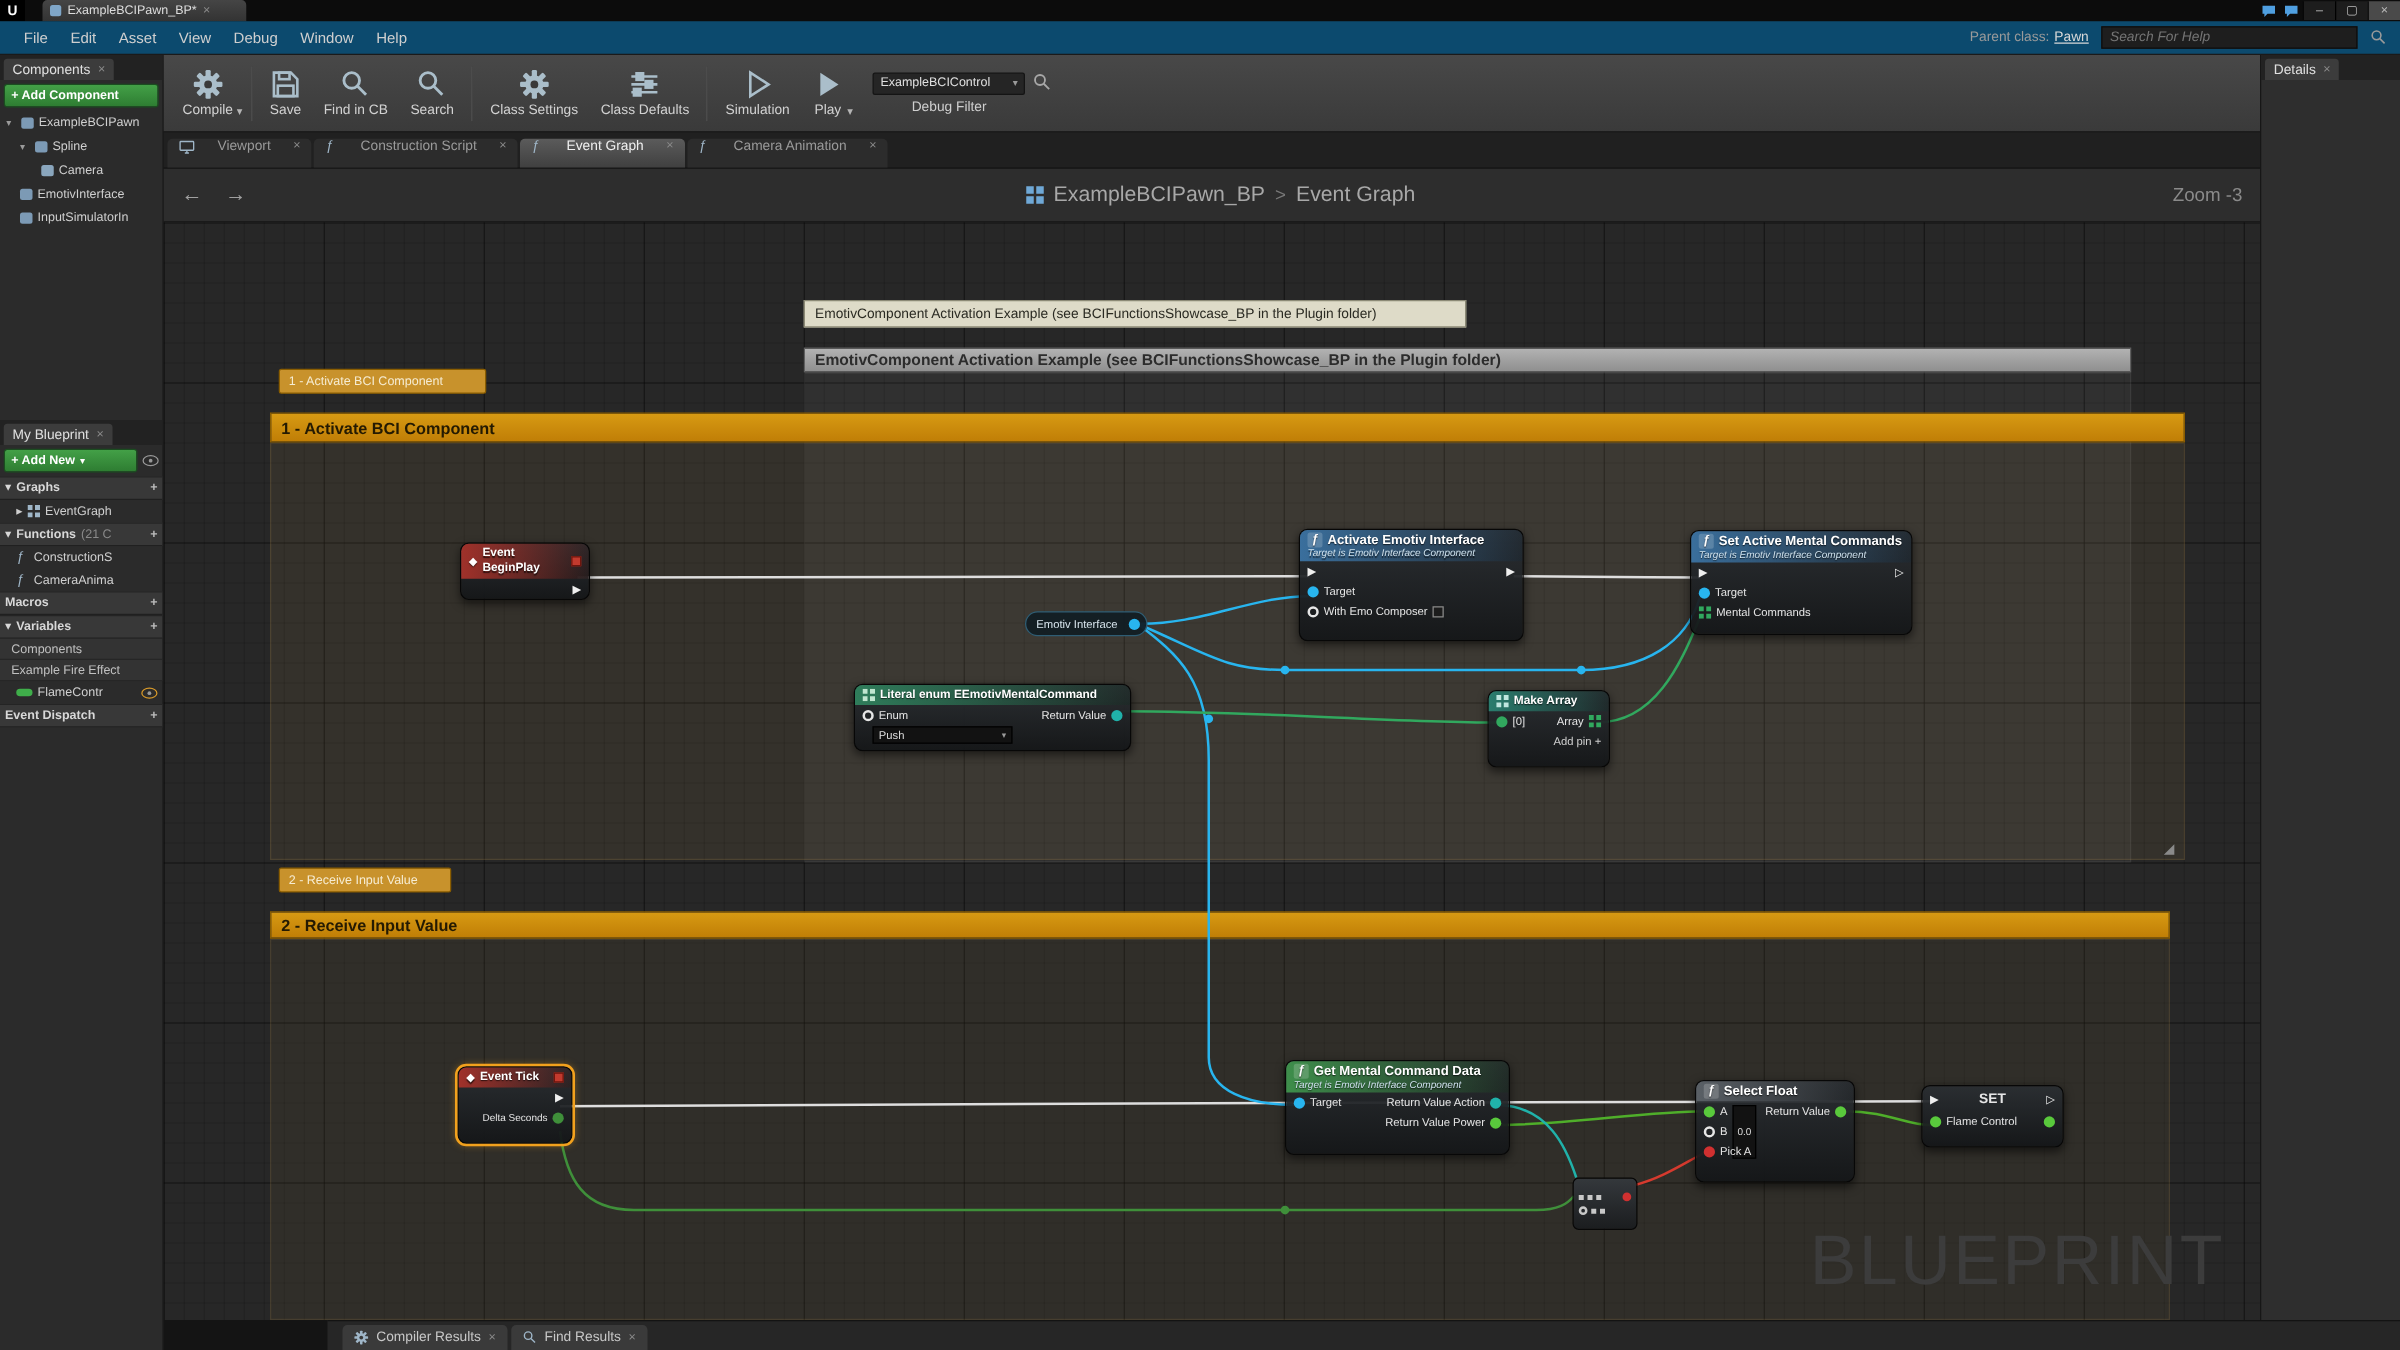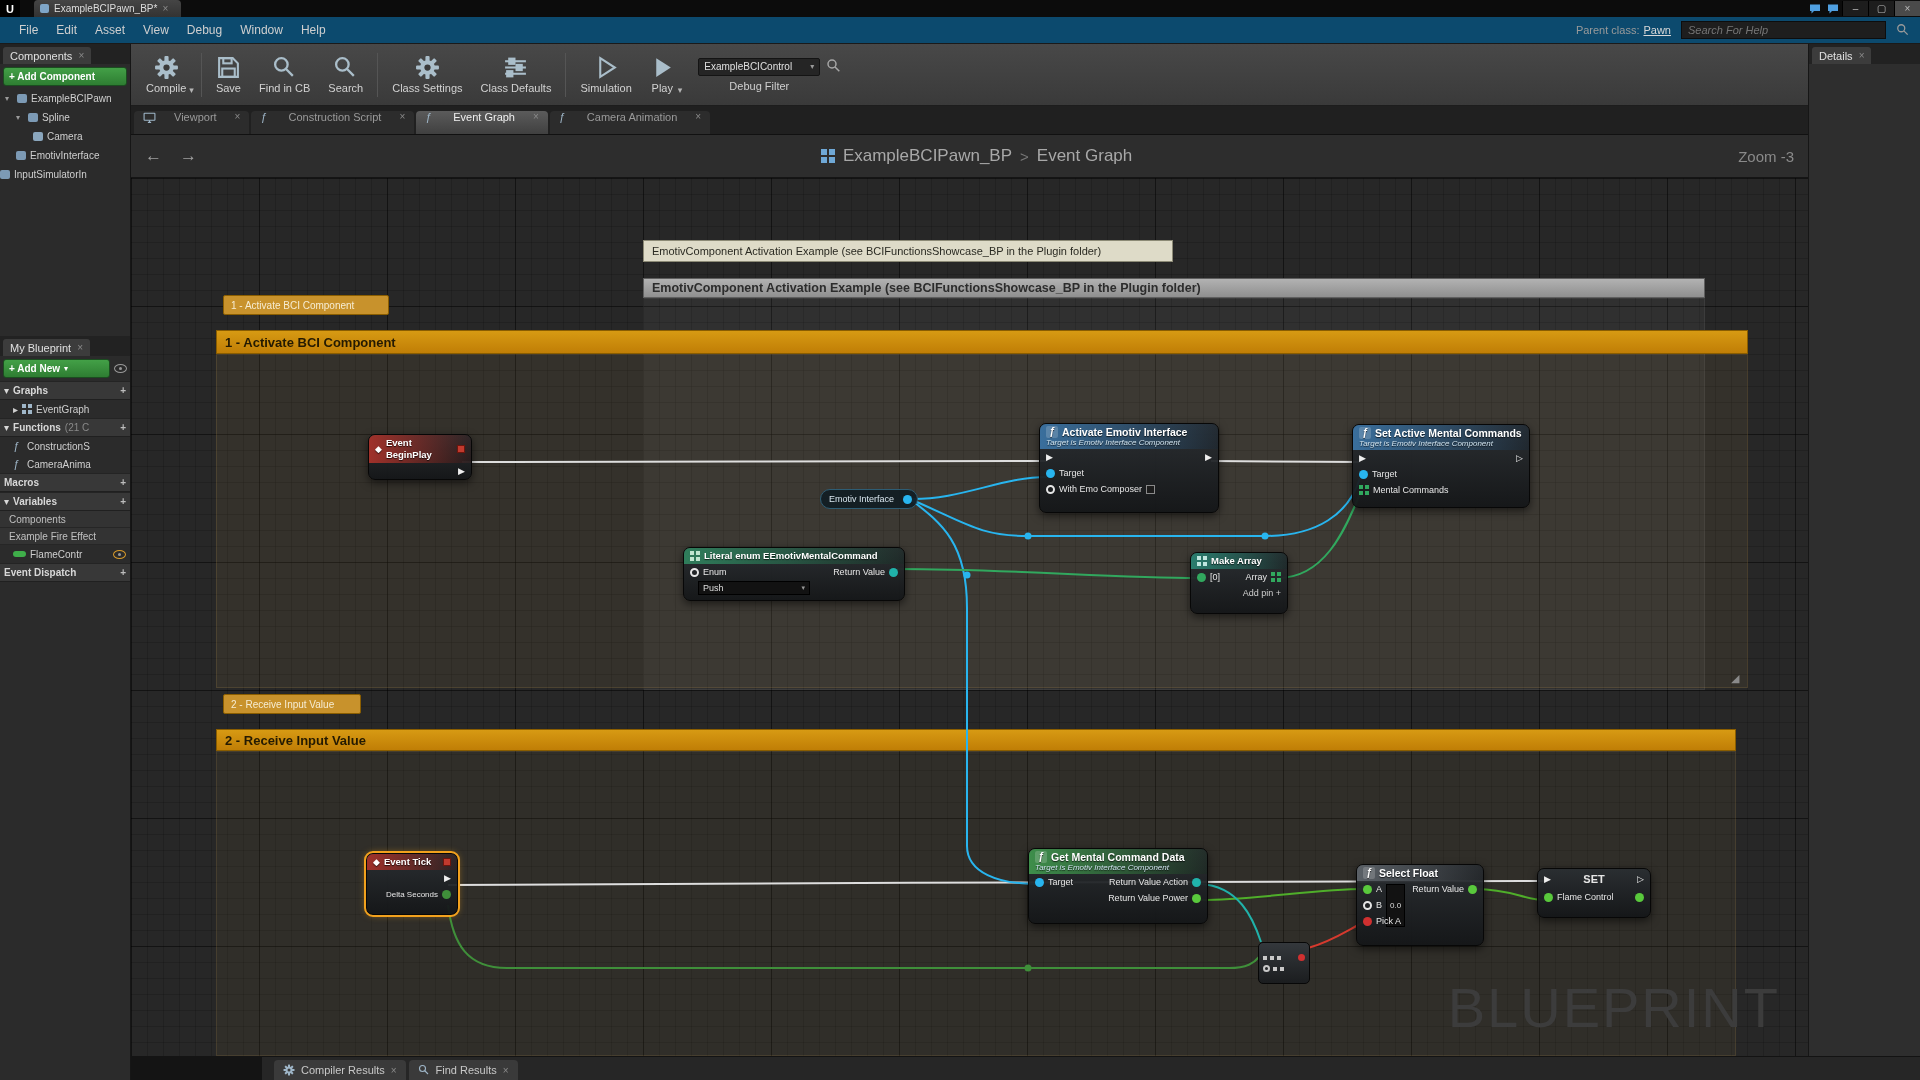--- a/index.html
+++ b/index.html
@@ -3,21 +3,21 @@
 <meta charset="utf-8">
 <style>
 *{margin:0;padding:0;box-sizing:border-box}
 html,body{width:1920px;height:1080px;overflow:hidden;background:#141414;
   font-family:"Liberation Sans","DejaVu Sans",sans-serif}
 #app{position:relative;width:1920px;height:1080px;color:#c8c8c8;font-size:11px}
 
 
 #titlebar{position:absolute;left:0;top:0;width:1920px;height:17px;background:#0c0c0c;display:flex;align-items:stretch}
 #ue-logo{width:20px;background:#000;color:#fff;font-weight:bold;font-size:11px;display:flex;align-items:center;justify-content:center}
-#wintab{margin-left:14px;width:147px;background:linear-gradient(#454545,#333);border-radius:4px 4px 0 0;display:flex;align-items:center;gap:5px;padding:0 6px;font-size:10px;color:#ddd}
+#wintab{margin-left:14px;width:163px;background:linear-gradient(#454545,#333);border-radius:4px 4px 0 0;display:flex;align-items:center;gap:5px;padding:0 6px;font-size:10px;color:#ddd}
 #wintab .ticon{width:9px;height:9px;background:#7fa6c8;border-radius:2px}
 #titlebar .spacer{flex:1}
 .winbtn{width:26px;height:15px;margin-top:1px;display:flex;align-items:center;justify-content:center;color:#bbb;font-size:10px;background:#1d1d1d;border-left:1px solid #000}
 .winbtn.close{background:#4a4a4a}
 .bubble{width:18px;height:15px;margin-top:1px;display:flex;align-items:center;justify-content:center;color:#4f9fe0}
 .bubble svg{width:12px;height:12px}
 
 
 #menubar{position:absolute;left:0;top:17px;width:1920px;height:27px;background:#0c4a6e;display:flex;align-items:center;padding:0 10px;border-bottom:1px solid #1a1a1a}
 .menu-item{padding:0 9px;color:#cfcfcf;font-size:12px}
@@ -251,21 +251,21 @@
       <span>Spline</span>
     </div>
     <div class="trow" style="padding-left:33px">
       <span class="cico cam"></span>
       <span>Camera</span>
     </div>
     <div class="trow" style="padding-left:16px">
       <span class="cico"></span>
       <span>EmotivInterface</span>
     </div>
-    <div class="trow" style="">
+    <div class="trow" style="padding-left:16px">
       <span class="cico"></span>
       <span>InputSimulatorIn</span>
     </div>
 
     <div style="height:152px"></div>
 
     <div class="pheader">
       <div class="ptab">
         <span>My Blueprint</span>
         <span class="xmark">×</span>

